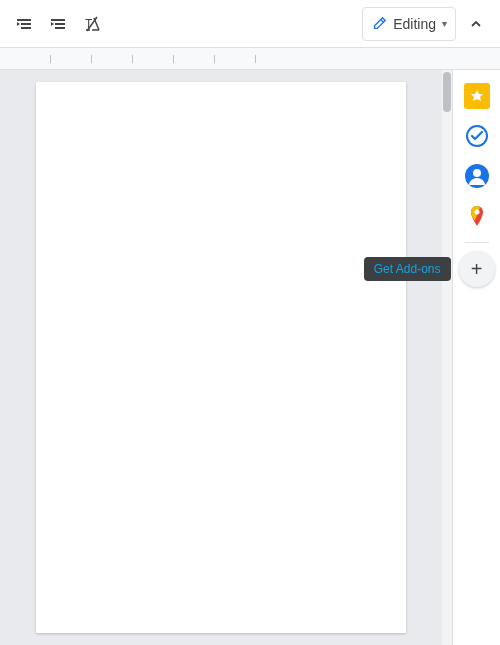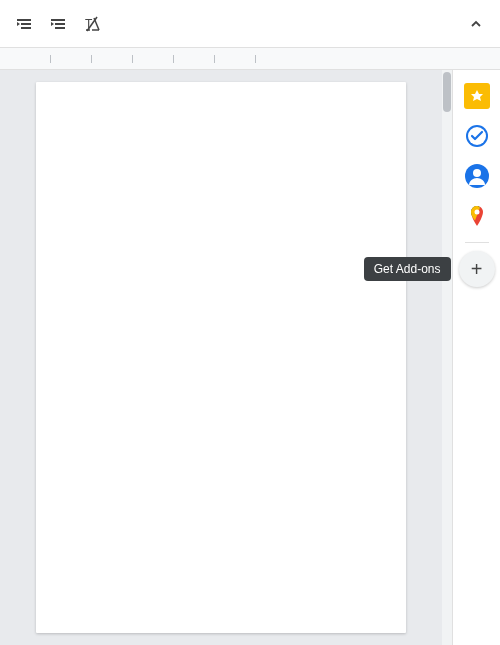--- a/index.html
+++ b/index.html
@@ -190,21 +190,21 @@
     .tooltip-container {
       position: relative;
     }
 
     .tooltip {
       position: absolute;
       right: 44px;
       top: 50%;
       transform: translateY(-50%);
       background: #3c4043;
-      color: #ffffff;
+      color: #0ea5e9;
       font-size: 12px;
       padding: 5px 10px;
       border-radius: 4px;
       white-space: nowrap;
       pointer-events: none;
     }
 
     
     .gcal-icon {
       width: 28px;
@@ -294,20 +294,28 @@
         <line x1="3" y1="15" x2="7" y2="15" stroke="#444" stroke-width="1.5"></line>
         <line x1="14" y1="2" x2="4" y2="16" stroke="#444" stroke-width="1.5"></line>
       </svg>
     </button>
   </div>
 
   <div class="toolbar-spacer"></div>
 
   <div class="toolbar-right">
 
+    <button class="editing-dropdown">
+      <svg class="editing-icon pencil-svg" viewBox="0 0 18 18" fill="none">
+        <path d="M13 2l3 3-9 9H4v-3L13 2z" stroke="#1a73e8" stroke-width="1.5" fill="none"></path>
+        <path d="M11 4l3 3" stroke="#1a73e8" stroke-width="1.5"></path>
+      </svg>
+      <span>Editing</span>
+      <span class="chevron-down">▾</span>
+    </button>
 
     <button class="collapse-btn" title="Collapse">
       <svg width="18" height="18" viewBox="0 0 18 18">
         <polyline points="5,11 9,7 13,11" fill="none" stroke="#444" stroke-width="1.8"></polyline>
       </svg>
     </button>
   </div>
 </div>
 
 <div class="ruler">

